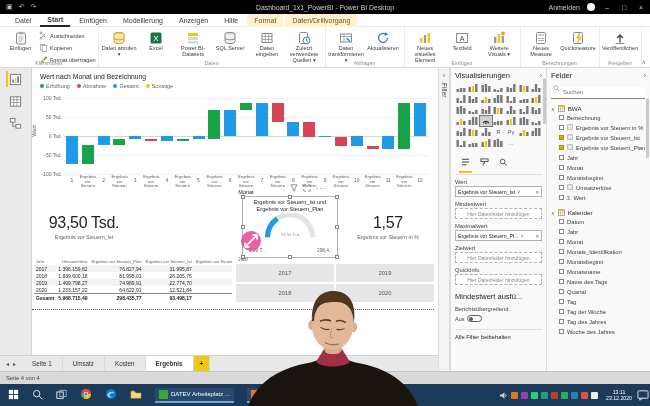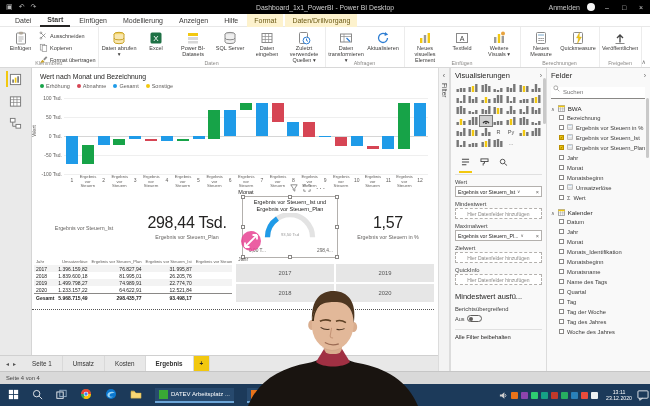--- a/index.html
+++ b/index.html
@@ -486,25 +486,22 @@
       <svg width="8" height="8" viewBox="0 0 10 10">
           <path d="M1 1 H9 L6 5.5 V9 L4 7.5 V5.5 Z" fill="none" stroke="#666" stroke-width="0.9"></path>
         </svg>
       <svg width="8" height="8" viewBox="0 0 10 10">
           <path d="M1 3.5 V1 H3.5 M6.5 1 H9 V3.5 M9 6.5 V9 H6.5 M3.5 9 H1 V6.5" fill="none" stroke="#666" stroke-width="0.9"></path>
         </svg>
       <span style="letter-spacing:1px">···</span>
     </div>
 
     <div class="kpi" style="left:4px;width:96px">
+      <div class="val">93,50 Tsd.</div>
       <div class="lab">Ergebnis vor Steuern_Ist</div>
-    </div>
-    <div class="kpi" style="left:100px;width:110px">
-      <div class="val">298,44 Tsd.</div>
-      <div class="lab">Ergebnis vor Steuern_Plan</div>
     </div>
 
     <div class="gaugevis" id="gauge-visual">
       <div class="gtitle">Ergebnis vor Steuern_Ist und</div>
       <div class="gtitle" style="margin-top:0">Ergebnis vor Steuern_Plan</div>
       <svg width="80" height="26" viewBox="0 0 80 30" style="display:block;margin:1px auto 0">
         <path d="M14 28 A26 26 0 0 1 66 28" stroke="#e3e3e3" stroke-width="6" fill="none"></path>
         <path d="M14 28 A26 26 0 0 1 25.5 6.4" stroke="#1F9BE8" stroke-width="6" fill="none"></path>
         <text x="40" y="26" font-size="4.8" fill="#9a9a9a" text-anchor="middle" font-family="Liberation Sans">93,50 Tsd</text>
       </svg>

